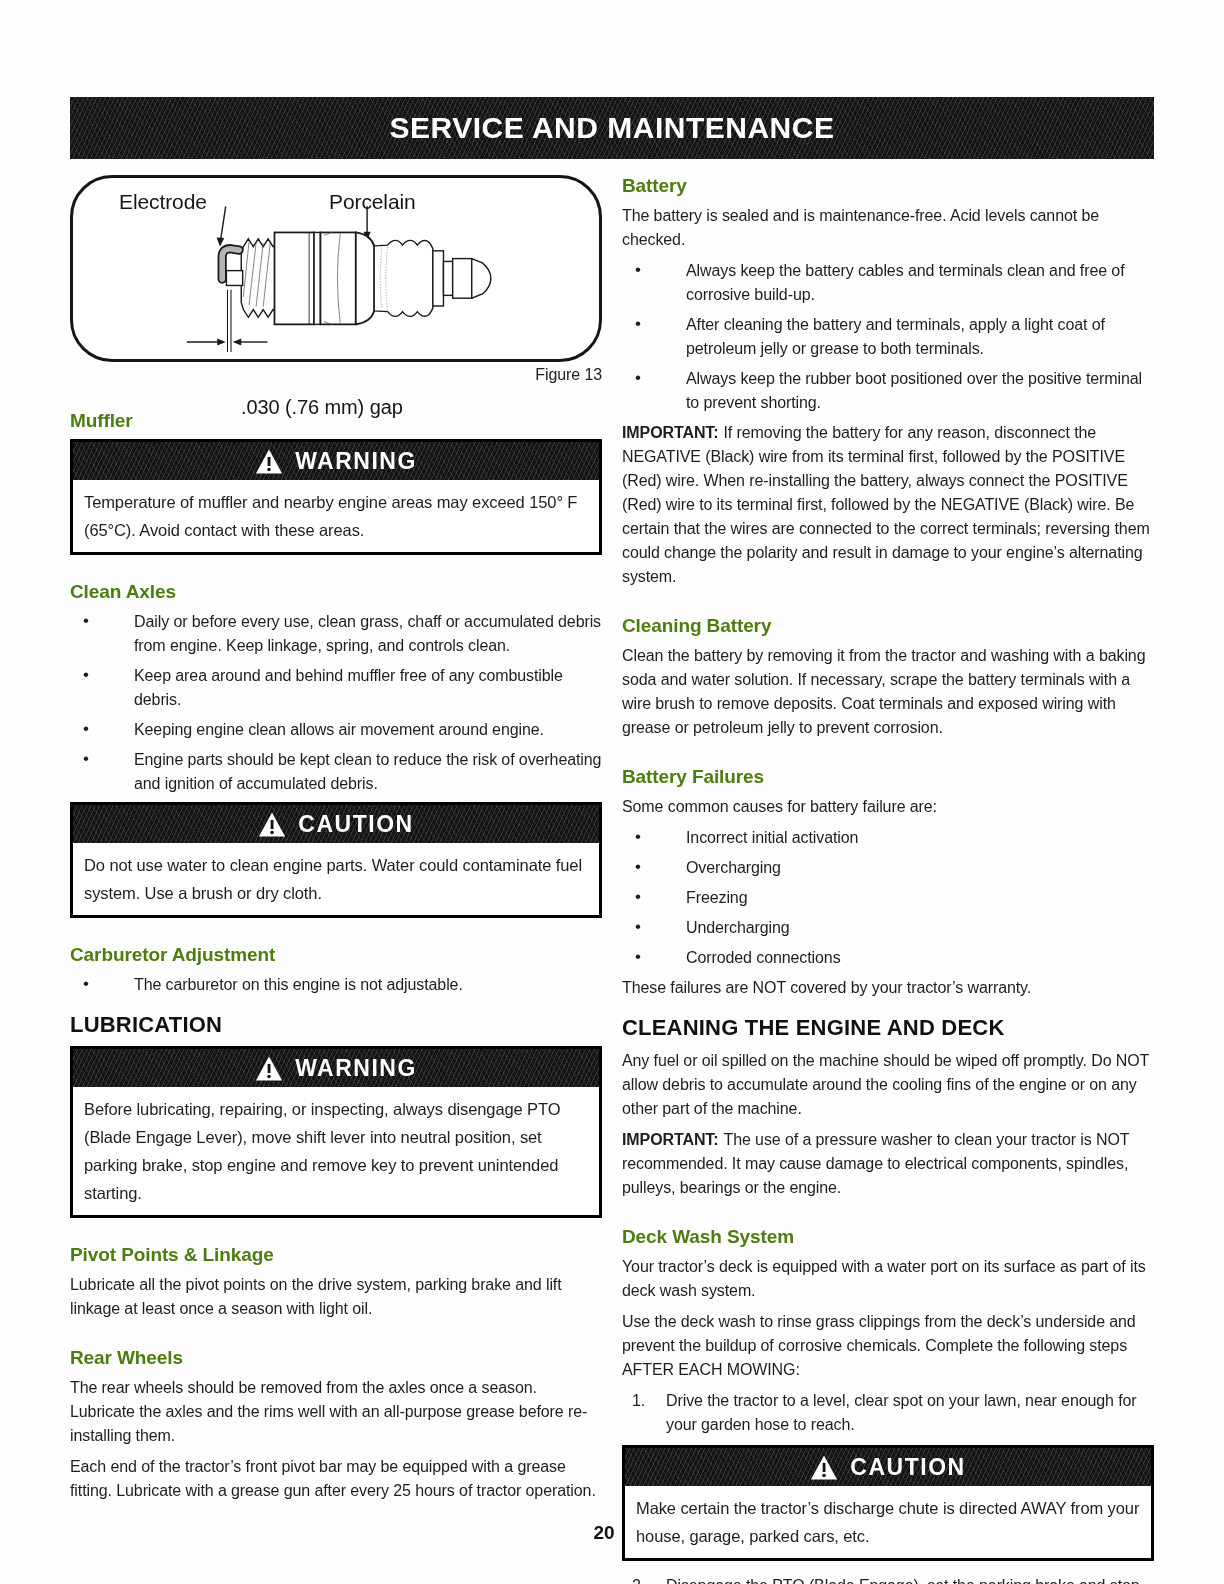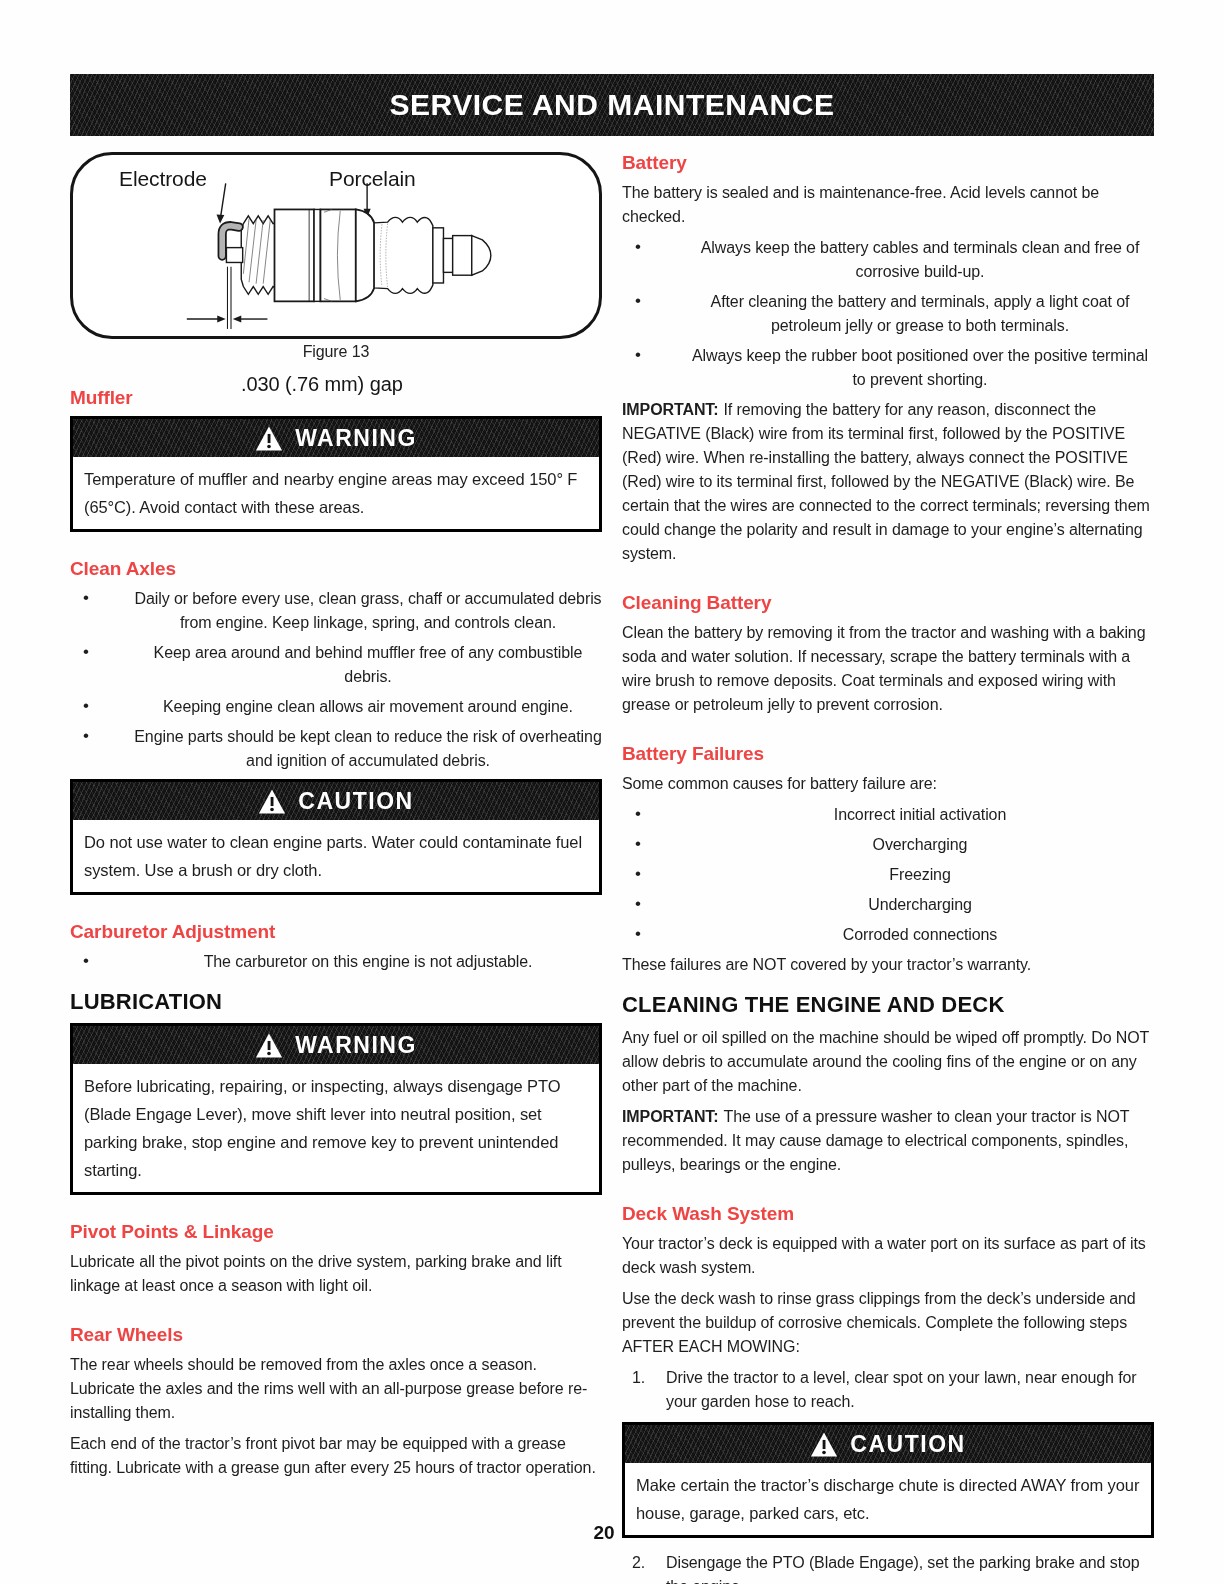--- a/index.html
+++ b/index.html
@@ -1,20 +1,20 @@
 <!DOCTYPE html>
 <html><head>
 <meta charset="utf-8">
 <style>
   * { box-sizing: border-box; }
   html,body { margin:0; padding:0; background:#e8e8e8; }
   .page {
     width:1224px; height:1584px; margin:0 auto; background:#fefefe;
     font-family:"Liberation Sans", sans-serif; color:#1e1e1e;
-    padding:74px 70px 0; position:relative; overflow:hidden;
+    padding:97px 70px 0; position:relative; overflow:hidden;
     letter-spacing:-0.1px;
   }
   .tex {
     background-color:#131313;
     background-image:
       repeating-linear-gradient(115deg, rgba(130,130,130,.28) 0 1px, transparent 1px 4px),
       repeating-linear-gradient(60deg, rgba(120,120,120,.18) 0 1px, transparent 1px 5px);
   }
   .banner {
     height:62px; display:flex; align-items:center; justify-content:center;
@@ -25,32 +25,32 @@
   .col { flex:1; min-width:0; }
 
   
   .figure-box {
     border:3px solid #151515; border-radius:42px; height:187px;
     position:relative; background:#fff;
   }
   .fig-label { position:absolute; font-size:21px; color:#161616; }
   .fig-gap-label { position:absolute; font-size:20px; color:#161616; }
   .fig-svg { position:absolute; inset:0; width:100%; height:100%; }
-  .fig-caption { text-align:center; font-size:16px; margin:4px 0 20px; color:#222; }
+  .fig-caption { text-align:right; font-size:16px; margin:4px 0 20px; color:#222; }
 
   
-  .h-sub { font-size:19px; font-weight:bold; color:#ef4444; margin:26px 0 7px; }
+  .h-sub { font-size:19px; font-weight:bold; color:#4d7c0f; margin:26px 0 7px; }
   .h-main { font-size:22px; font-weight:bold; color:#111; margin:15px 0 8px; letter-spacing:.2px; }
   .mt0 { margin-top:0; }
 
   p.body { font-size:16px; line-height:24px; margin:0 0 7px; }
   strong.lbl { margin-right:5px; }
 
   ul.blist { list-style:none; margin:0 0 6px; padding:0; }
-  ul.blist li { position:relative; padding-left:64px; font-size:16px; line-height:24px; margin-bottom:6px;text-align:center; }
+  ul.blist li { position:relative; padding-left:64px; font-size:16px; line-height:24px; margin-bottom:6px; }
   ul.blist li::before { content:"\2022"; position:absolute; left:13px; top:-1px; font-size:17px; }
 
   .step { display:flex; font-size:16px; line-height:24px; margin:2px 0 8px; }
   .step-num { width:44px; padding-left:10px; flex:none; }
   .step-text { flex:1; }
 
   .alert { border:3px solid #000; margin:4px 0 13px; background:#fff; }
   .alert-head {
     height:40px; display:flex; align-items:center; justify-content:center; gap:12px;
     color:#fff; font-size:23px; font-weight:bold; letter-spacing:1.5px;

